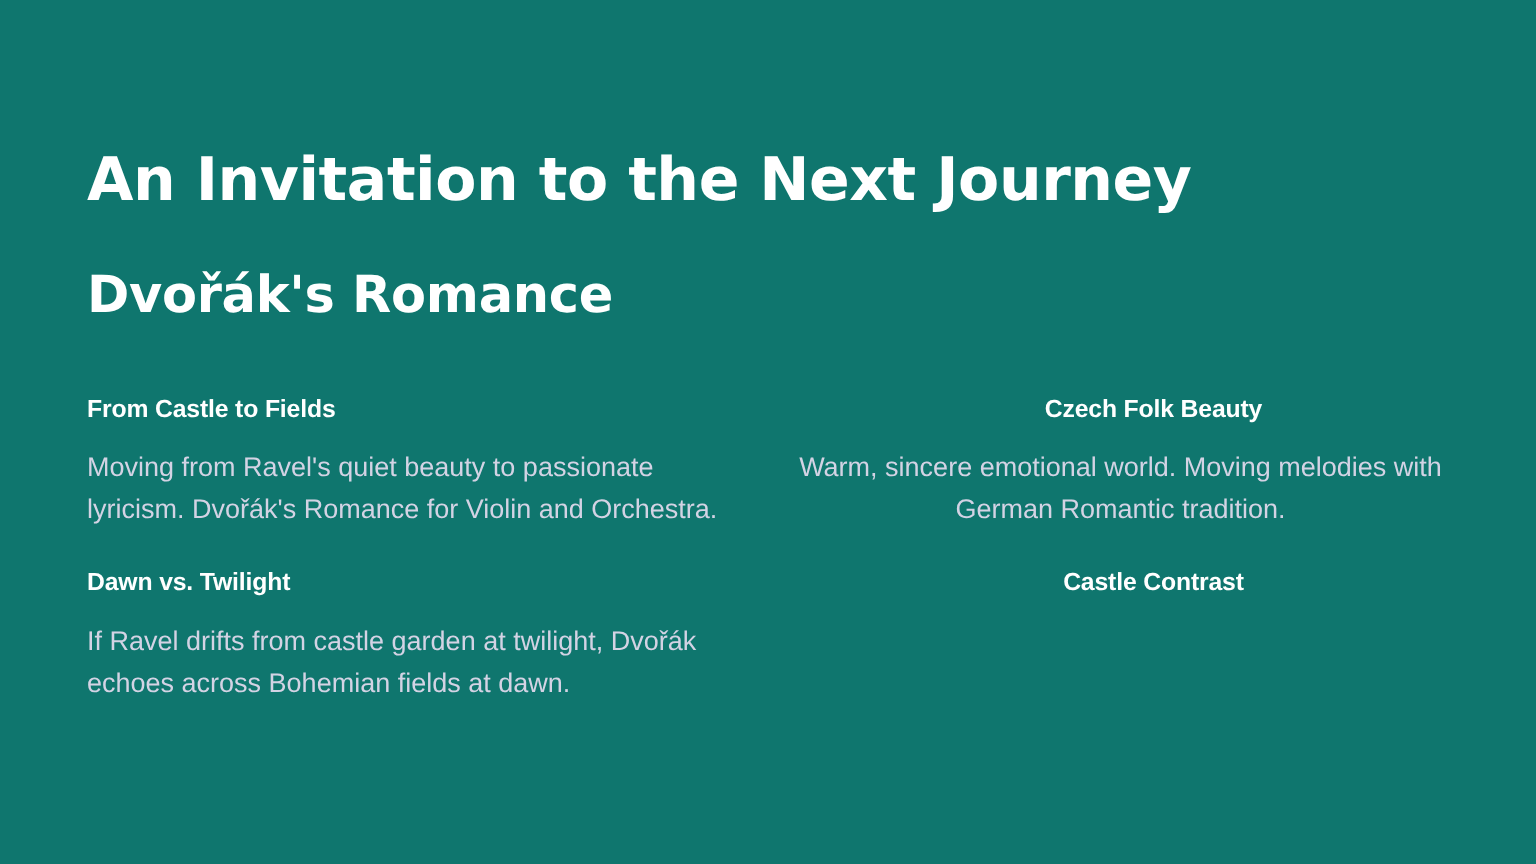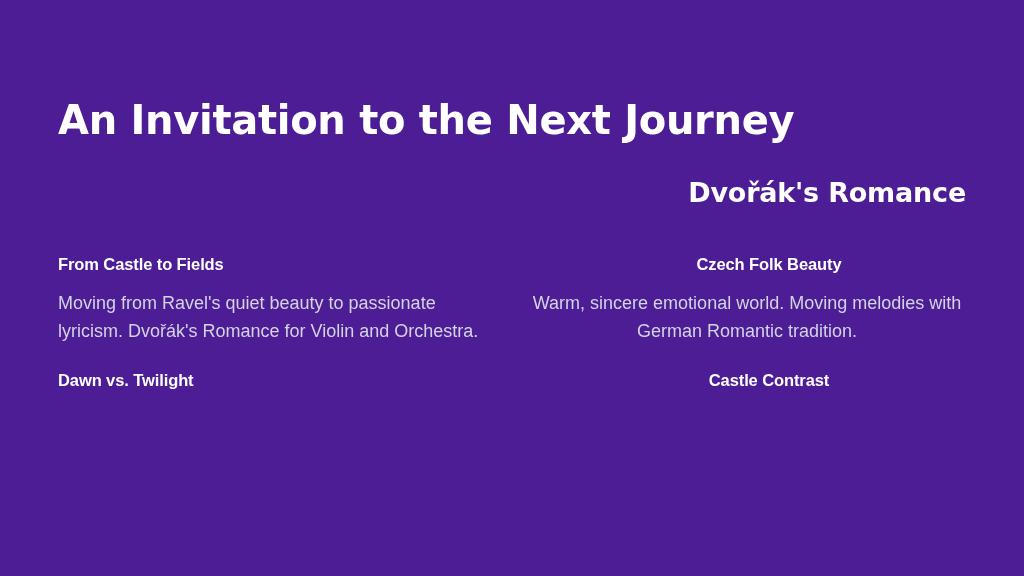--- a/index.html
+++ b/index.html
@@ -12,21 +12,21 @@
     overflow: hidden;
     background: #0E0B2E;
     font-family: "Liberation Sans", sans-serif;
     -webkit-font-smoothing: antialiased;
   }
 
   .slide {
     position: relative;
     width: 1024px;
     height: 576px;
-    background: #4c1d95;
+    background: #0f766e;
     box-sizing: border-box;
   }
 
   .slide-inner {
     position: absolute;
     left: 58px;
     top: 98px;
     right: 58px;
   }
 
@@ -36,28 +36,27 @@
     font-weight: bold;
     line-height: 1.12;
     letter-spacing: -0.3px;
     color: #FFFFFF;
     margin: 0;
     white-space: nowrap;
   }
 
   .slide-subtitle {
     font-family: "DejaVu Sans", sans-serif;
-    font-size: 27px;
+    font-size: 34px;
     font-weight: bold;
     line-height: 1.2;
     letter-spacing: -0.2px;
     color: #FFFFFF;
     margin: 34px 0 0 0;
     white-space: nowrap;
-    text-align: right;
   }
 
   .columns {
     display: flex;
     flex-direction: row;
     margin-top: 46px;
     gap: 0;
   }
 
   .column {
@@ -111,20 +110,21 @@
 
       <div class="column">
 
         <div class="block">
           <h3 class="block-heading">From Castle to Fields</h3>
           <p class="block-body">Moving from Ravel's quiet beauty to passionate lyricism. Dvořák's Romance for Violin and Orchestra.</p>
         </div>
 
         <div class="block">
           <h3 class="block-heading">Dawn vs. Twilight</h3>
+          <p class="block-body">If Ravel drifts from castle garden at twilight, Dvořák echoes across Bohemian fields at dawn.</p>
         </div>
 
       </div>
 
       <div class="column">
 
         <div class="block">
           <h3 class="block-heading">Czech Folk Beauty</h3>
           <p class="block-body">Warm, sincere emotional world. Moving melodies with German Romantic tradition.</p>
         </div>

